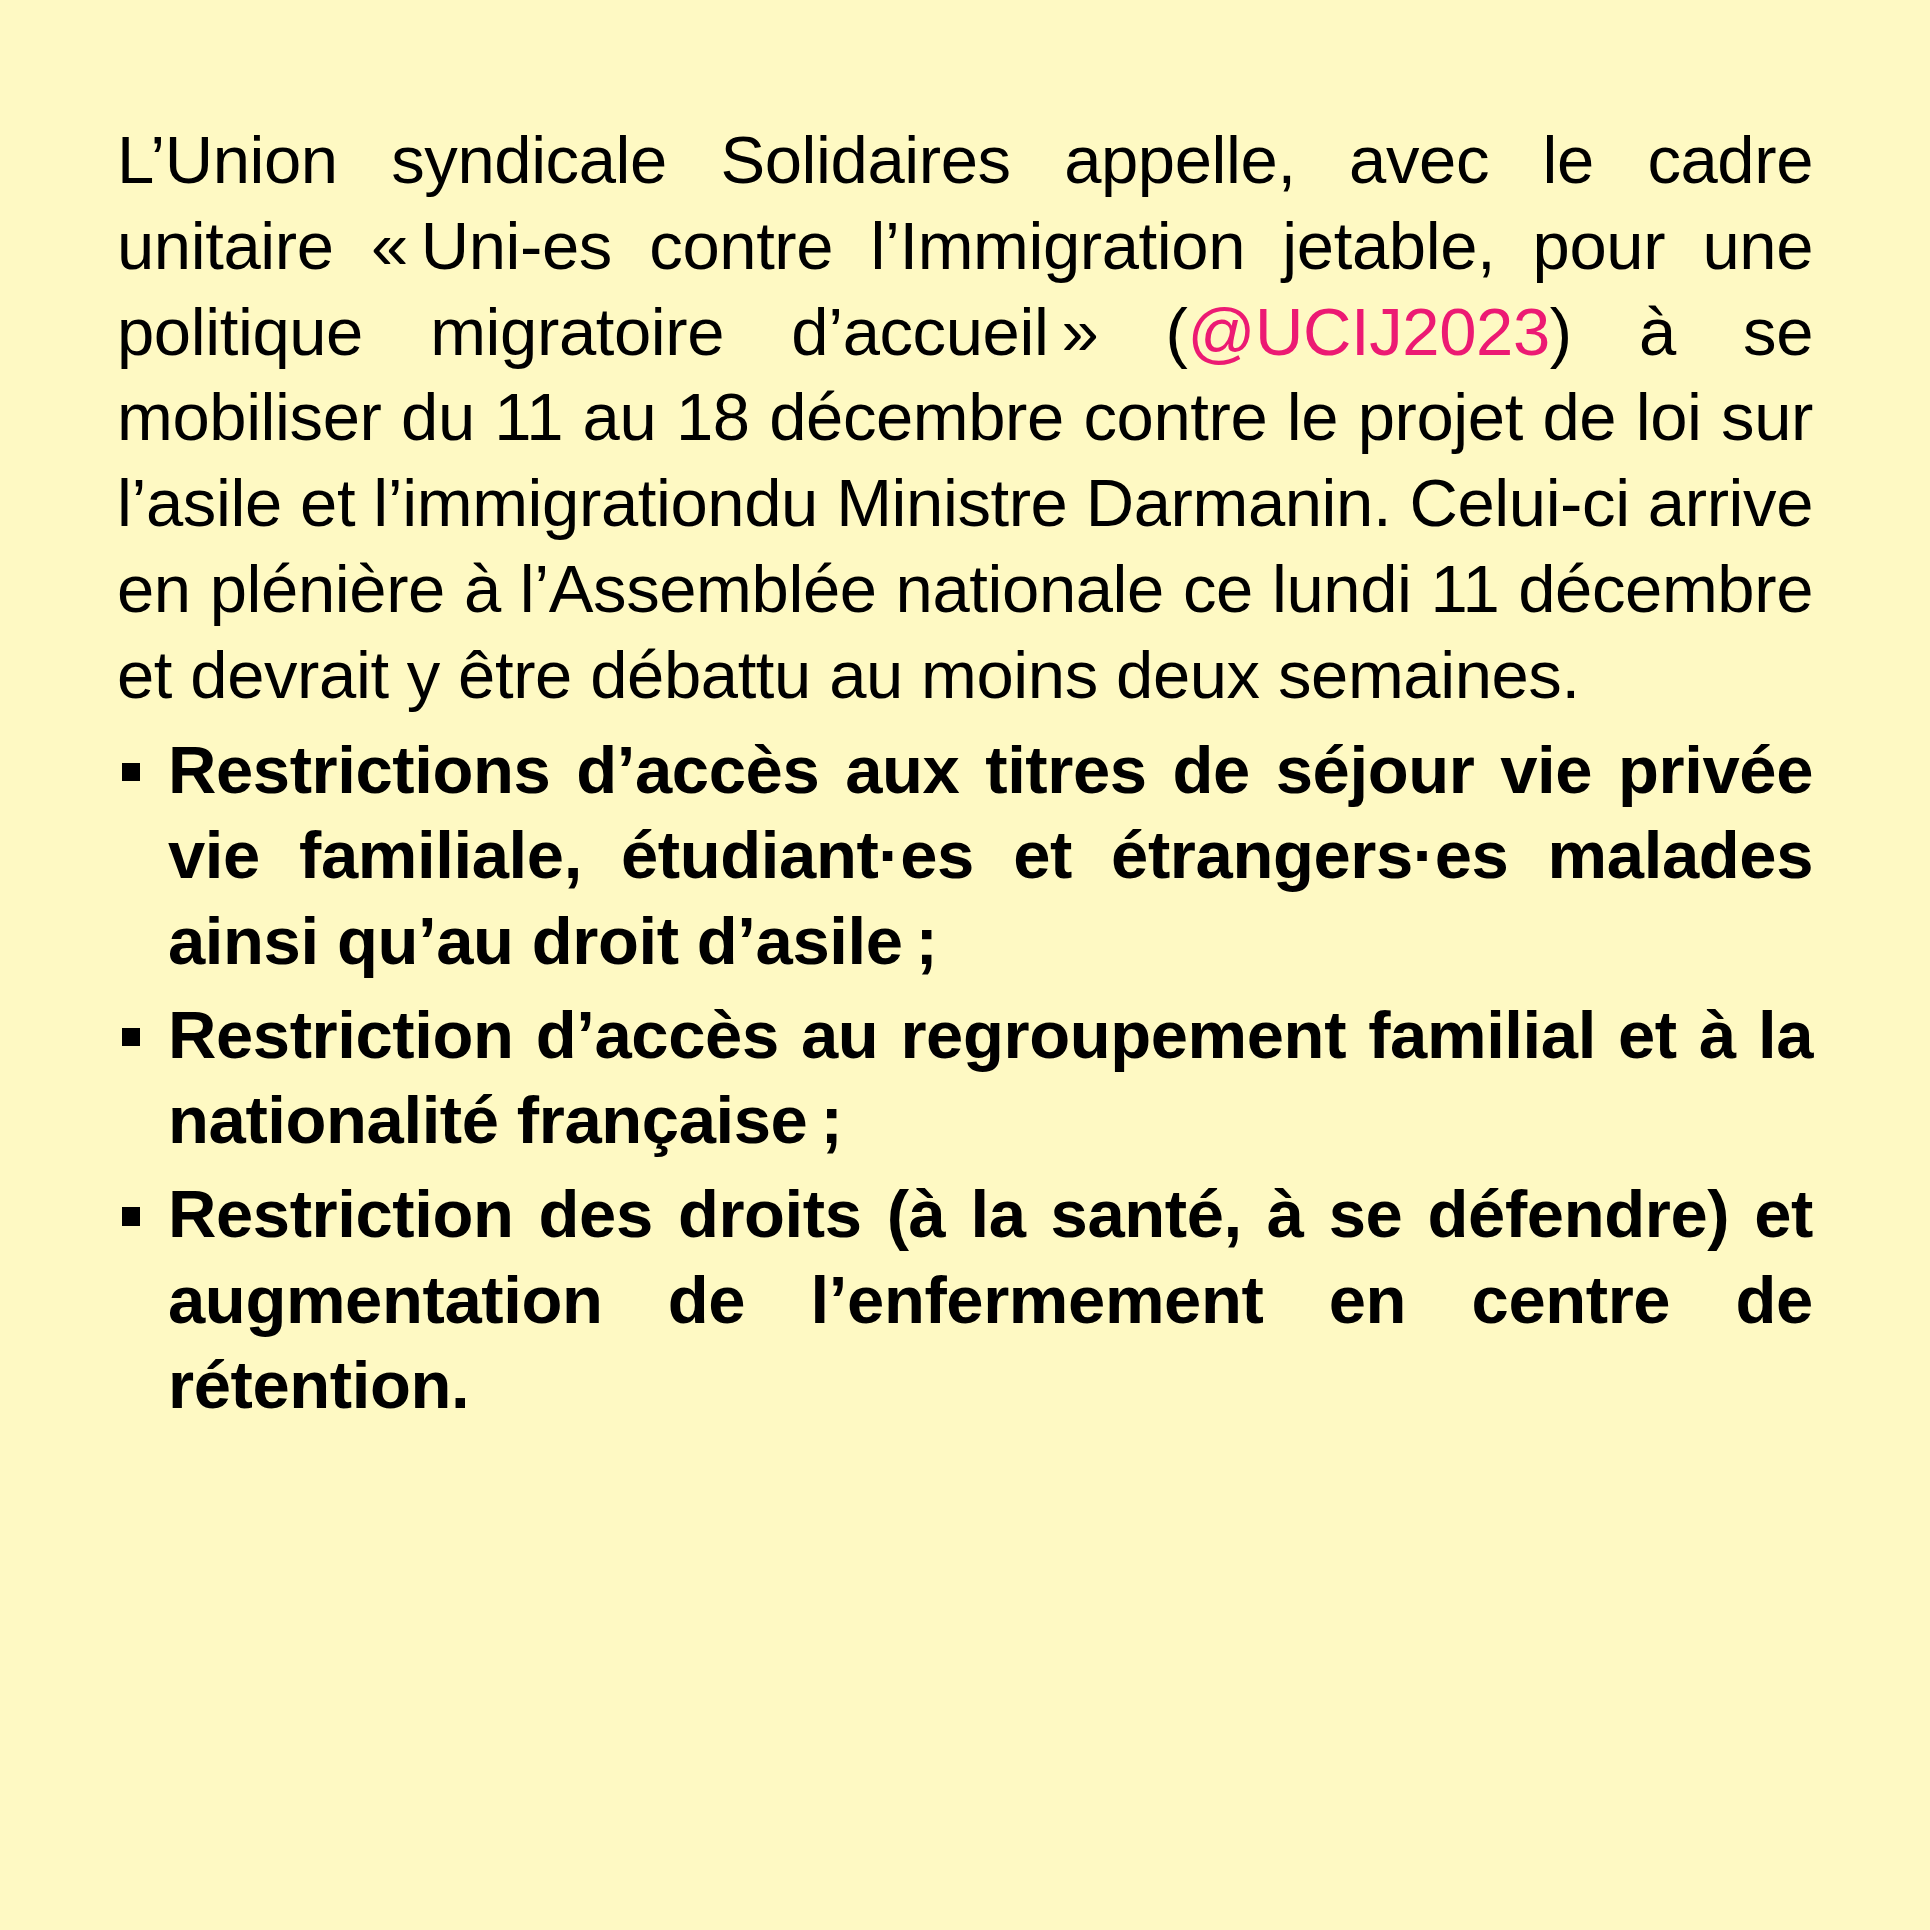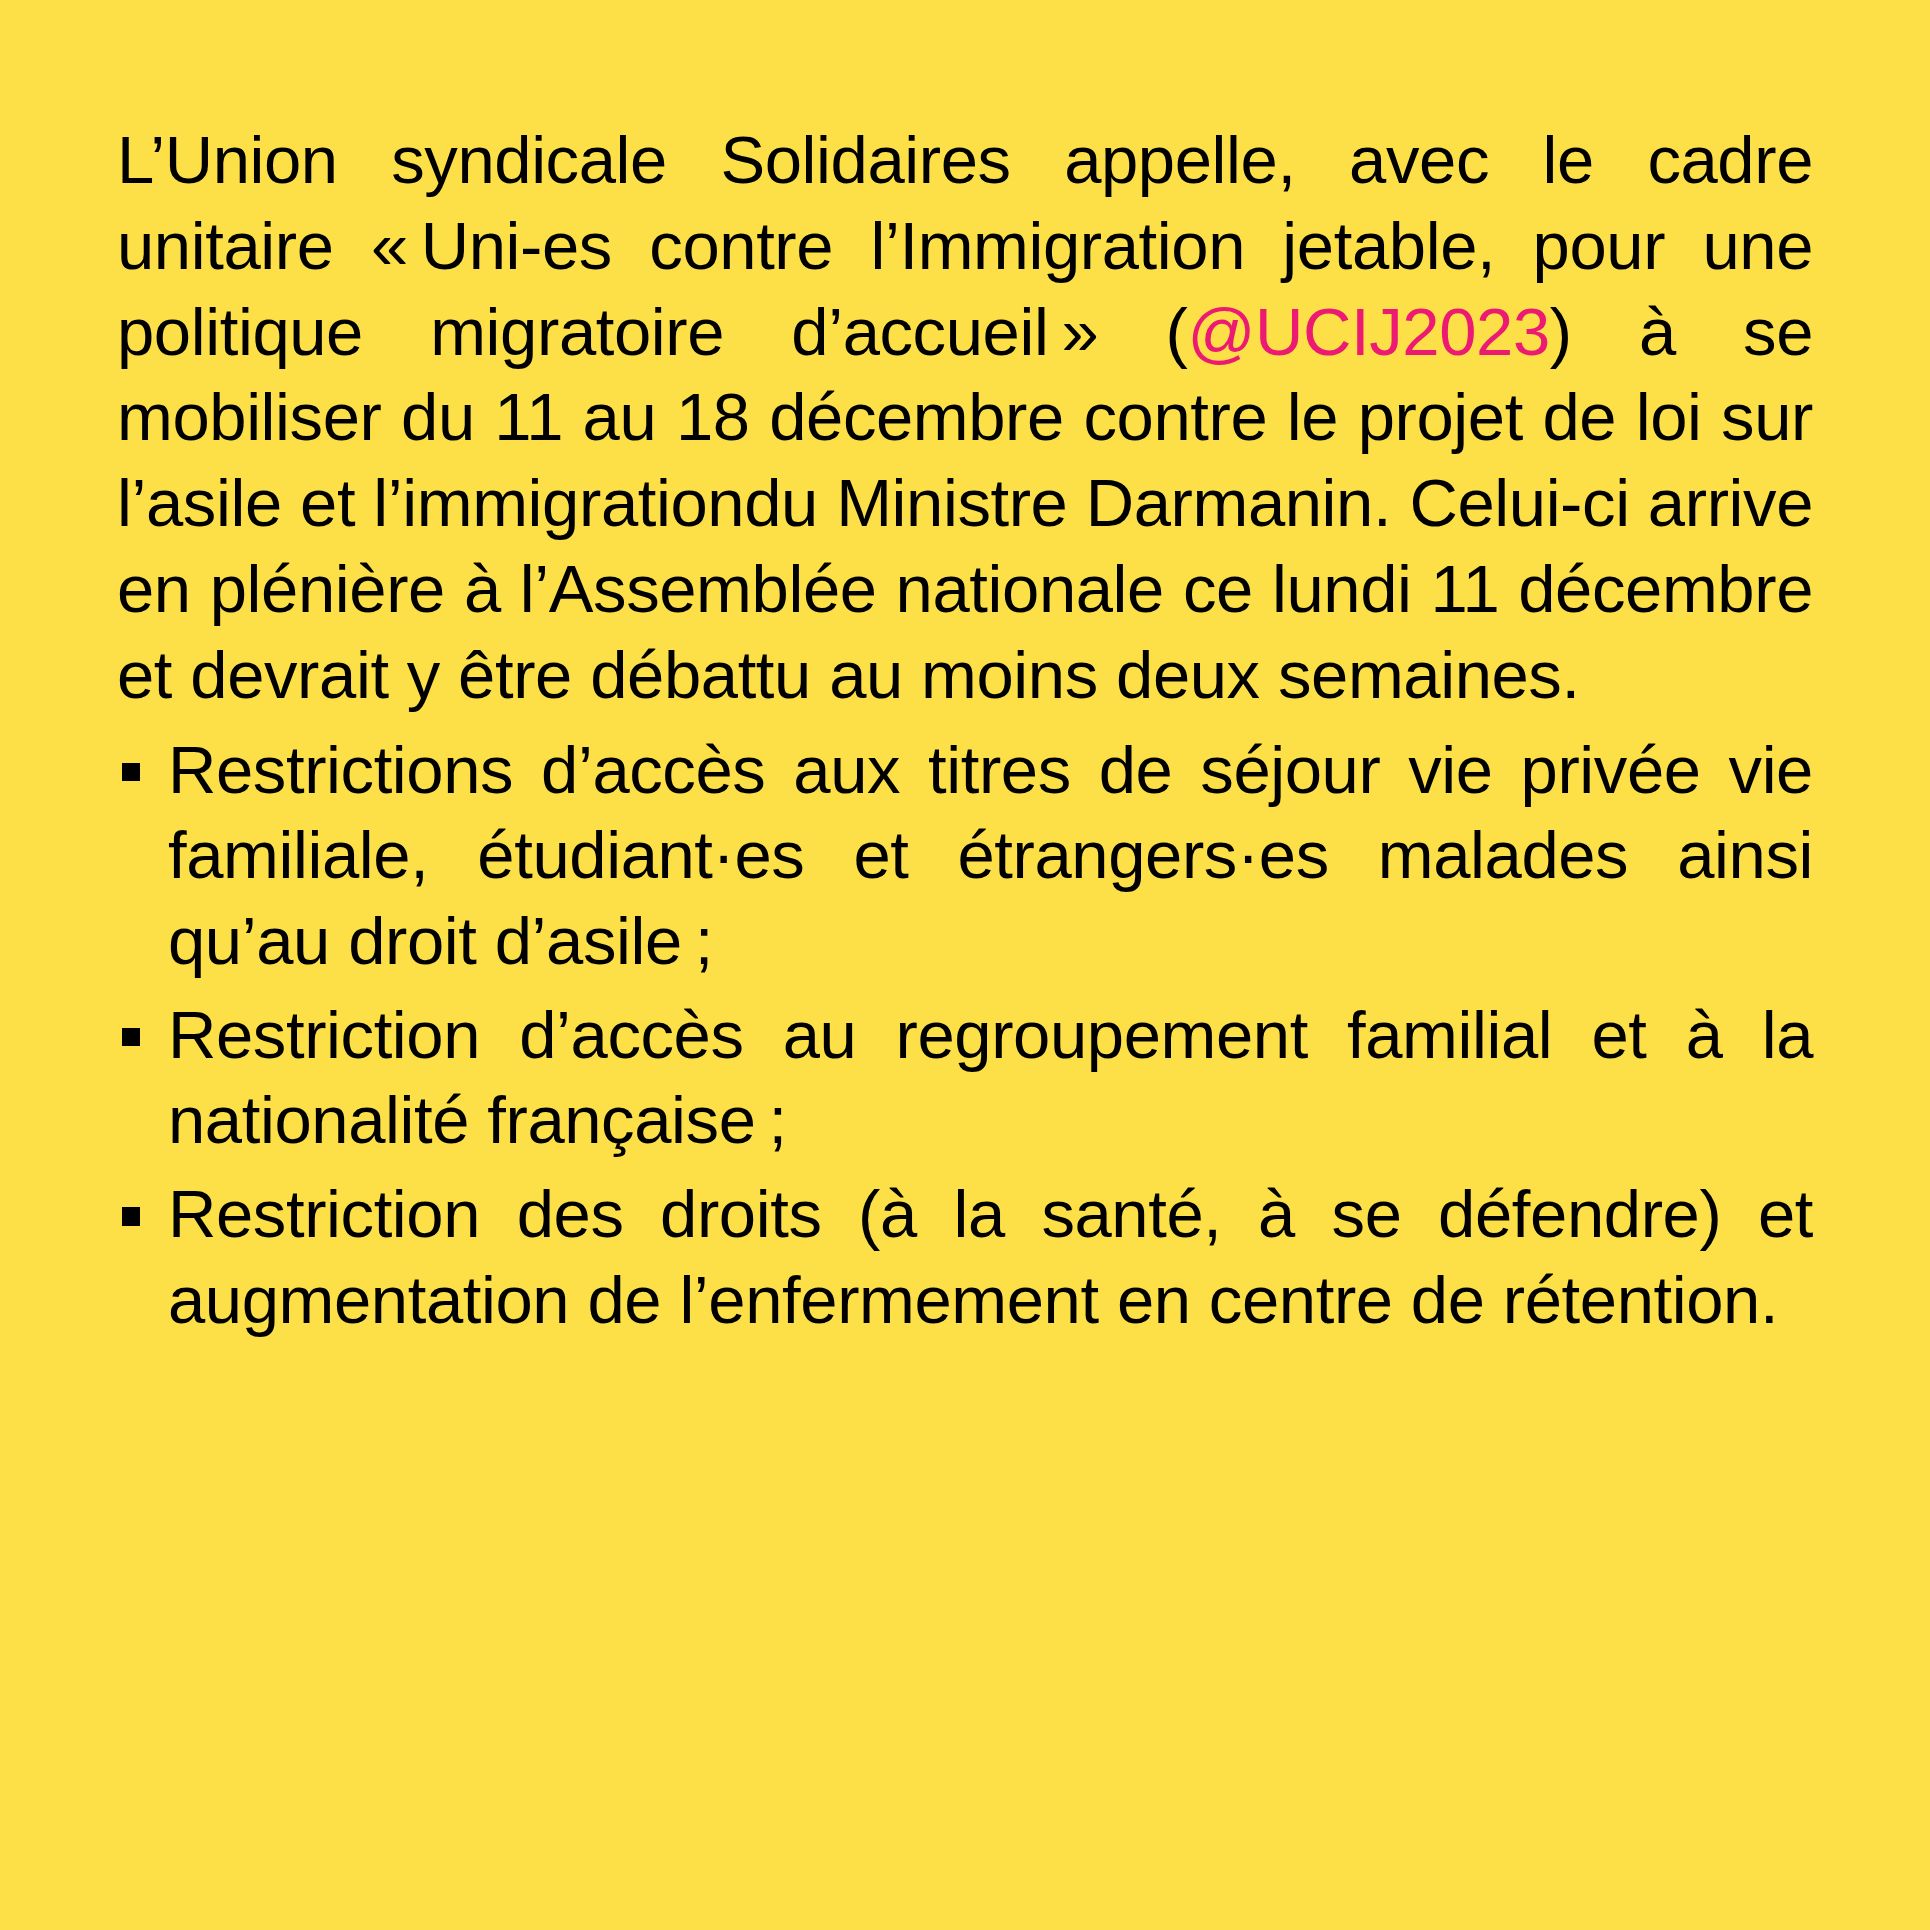--- a/index.html
+++ b/index.html
@@ -12,21 +12,21 @@
     height: 1930px;
     font-family: "Liberation Sans", sans-serif;
     color: #000000;
     -webkit-font-smoothing: antialiased;
   }
   .page {
     box-sizing: border-box;
     width: 1930px;
     height: 1930px;
     padding: 117px 117px 0 117px;
-    background: #fde047;
+    background: #fef9c3;
   }
   .body-text {
     font-size: 67px;
     line-height: 1.28;
     text-align: justify;
     text-justify: inter-word;
     letter-spacing: -0.4px;
   }
   .para {
     margin: 0 0 0 0;
@@ -43,20 +43,21 @@
     list-style: none;
     margin: 9.3px 0 0 0;
     padding: 0;
   }
   ul.bullets > li {
     position: relative;
     padding-left: 51px;
     margin-bottom: 7.8px;
     text-align: justify;
     text-align-last: left;
+    font-weight: bold;
   }
   ul.bullets > li .sq {
     position: absolute;
     left: 4.7px;
     top: 36px;
     width: 18.7px;
     height: 18.7px;
     background: #000000;
     display: block;
   }

